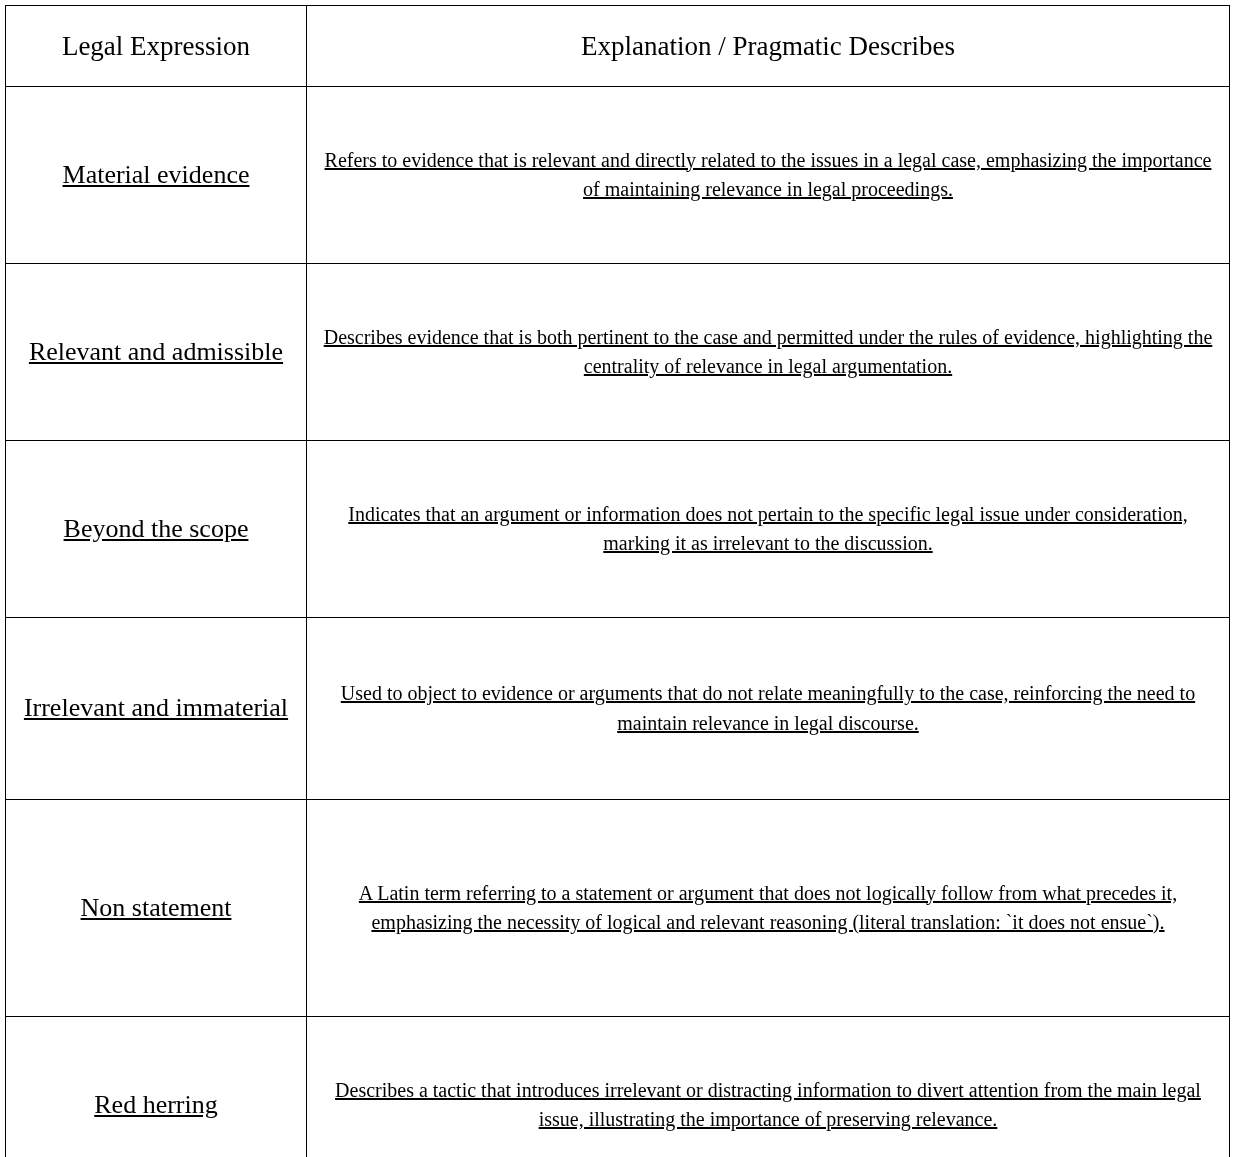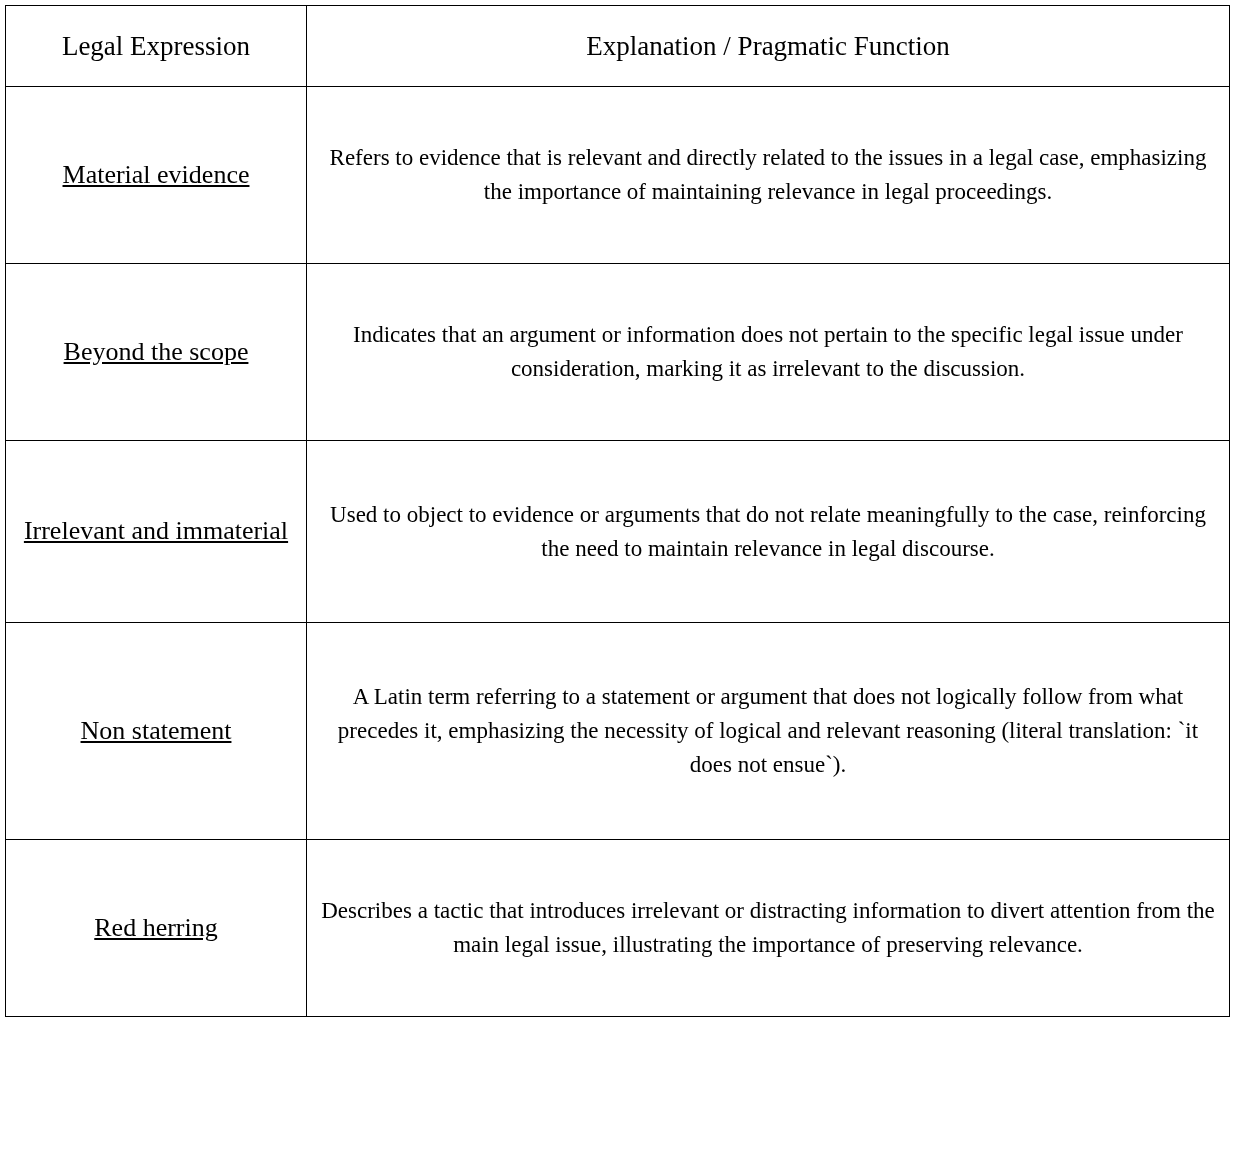--- a/index.html
+++ b/index.html
@@ -46,23 +46,24 @@
     height: 68px;
     padding: 4px 10px;
   }
   .term-cell {
     font-size: 26px;
     line-height: 1.34;
     padding: 10px 14px;
     text-decoration: underline;
   }
   .expl-cell {
-    font-size: 23px;
+    font-size: 20px;
     line-height: 1.47;
     padding: 14px 26px;
+    text-decoration: underline;
   }
 
   tr.row-1 td { height: 164px; }
   tr.row-2 td { height: 164px; }
   tr.row-3 td { height: 164px; }
   tr.row-4 td { height: 169px; }
   tr.row-5 td { height: 204px; }
   tr.row-6 td { height: 164px; }
 </style>
 </head>
@@ -71,28 +72,32 @@
 <div class="page">
 
   <table class="legal-table">
     <colgroup>
       <col class="col-term">
       <col class="col-expl">
     </colgroup>
     <tbody>
       <tr class="row-header">
         <td class="hdr-cell">Legal Expression</td>
-        <td class="hdr-cell">Explanation / Pragmatic Function</td>
+        <td class="hdr-cell">Explanation / Pragmatic Describes</td>
       </tr>
 
       <tr class="row-1">
         <td class="term-cell">Material evidence</td>
         <td class="expl-cell">Refers to evidence that is relevant and directly related to the issues in a legal case, emphasizing the importance of maintaining relevance in legal proceedings.</td>
       </tr>
 
+      <tr class="row-2">
+        <td class="term-cell">Relevant and admissible</td>
+        <td class="expl-cell">Describes evidence that is both pertinent to the case and permitted under the rules of evidence, highlighting the centrality of relevance in legal argumentation.</td>
+      </tr>
 
       <tr class="row-3">
         <td class="term-cell">Beyond the scope</td>
         <td class="expl-cell">Indicates that an argument or information does not pertain to the specific legal issue under consideration, marking it as irrelevant to the discussion.</td>
       </tr>
 
       <tr class="row-4">
         <td class="term-cell">Irrelevant and immaterial</td>
         <td class="expl-cell">Used to object to evidence or arguments that do not relate meaningfully to the case, reinforcing the need to maintain relevance in legal discourse.</td>
       </tr>

